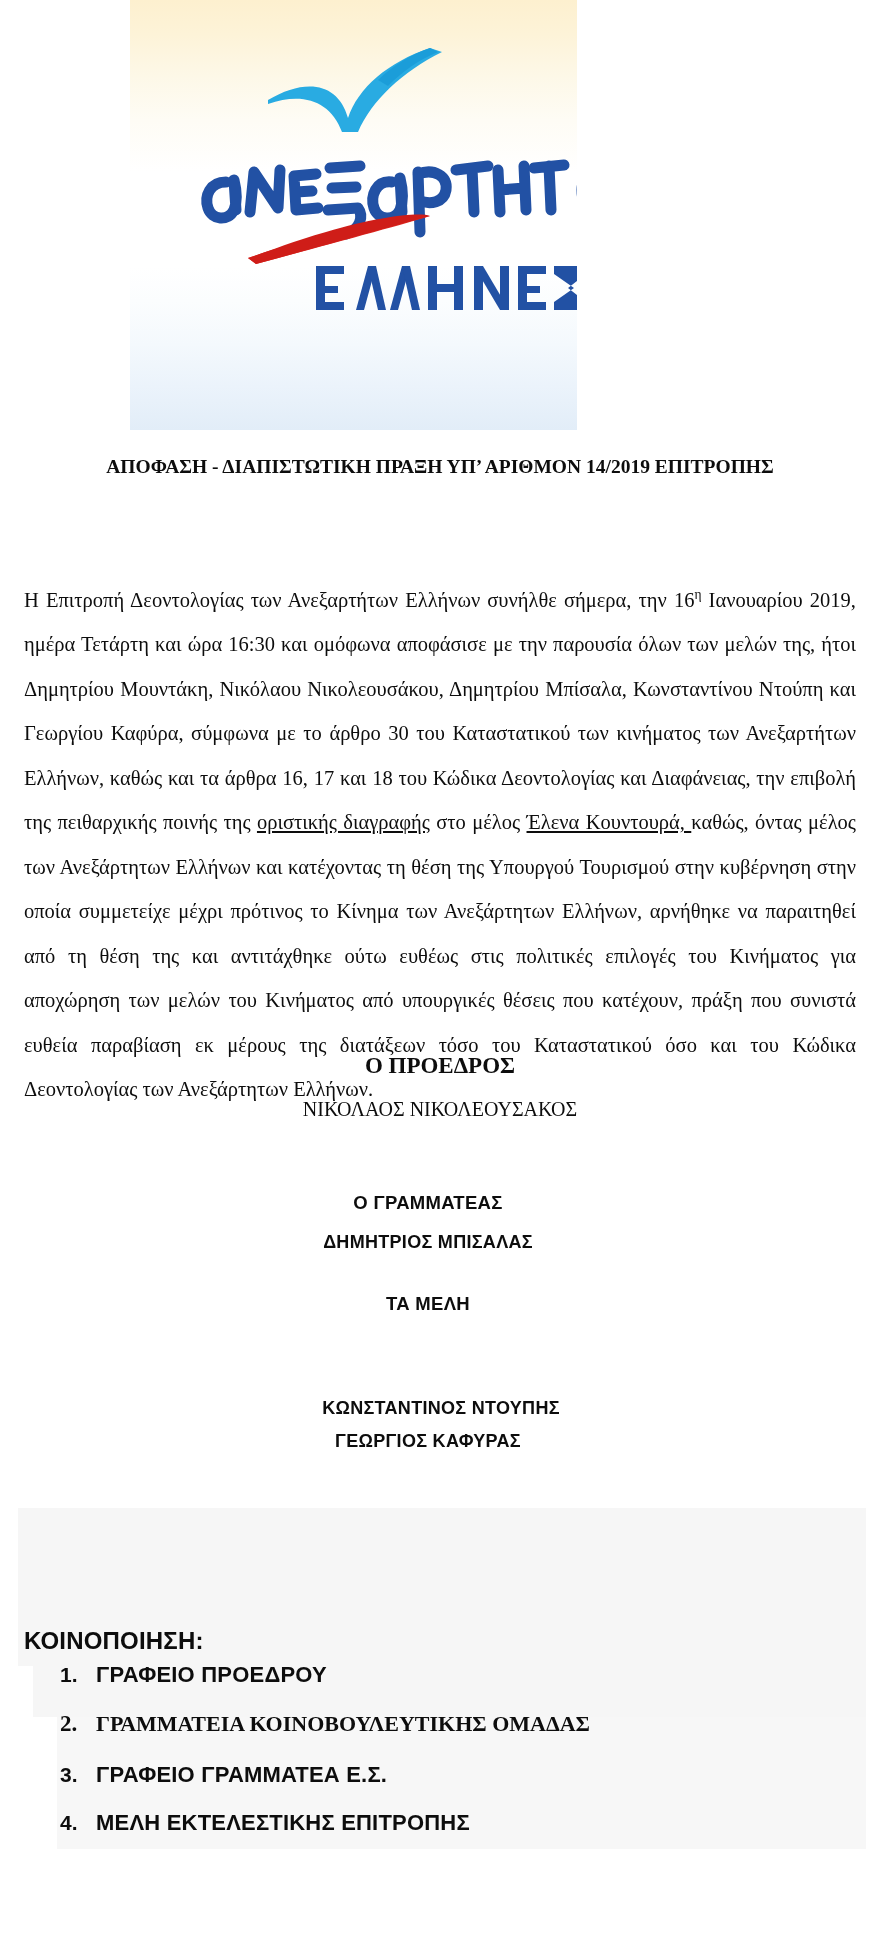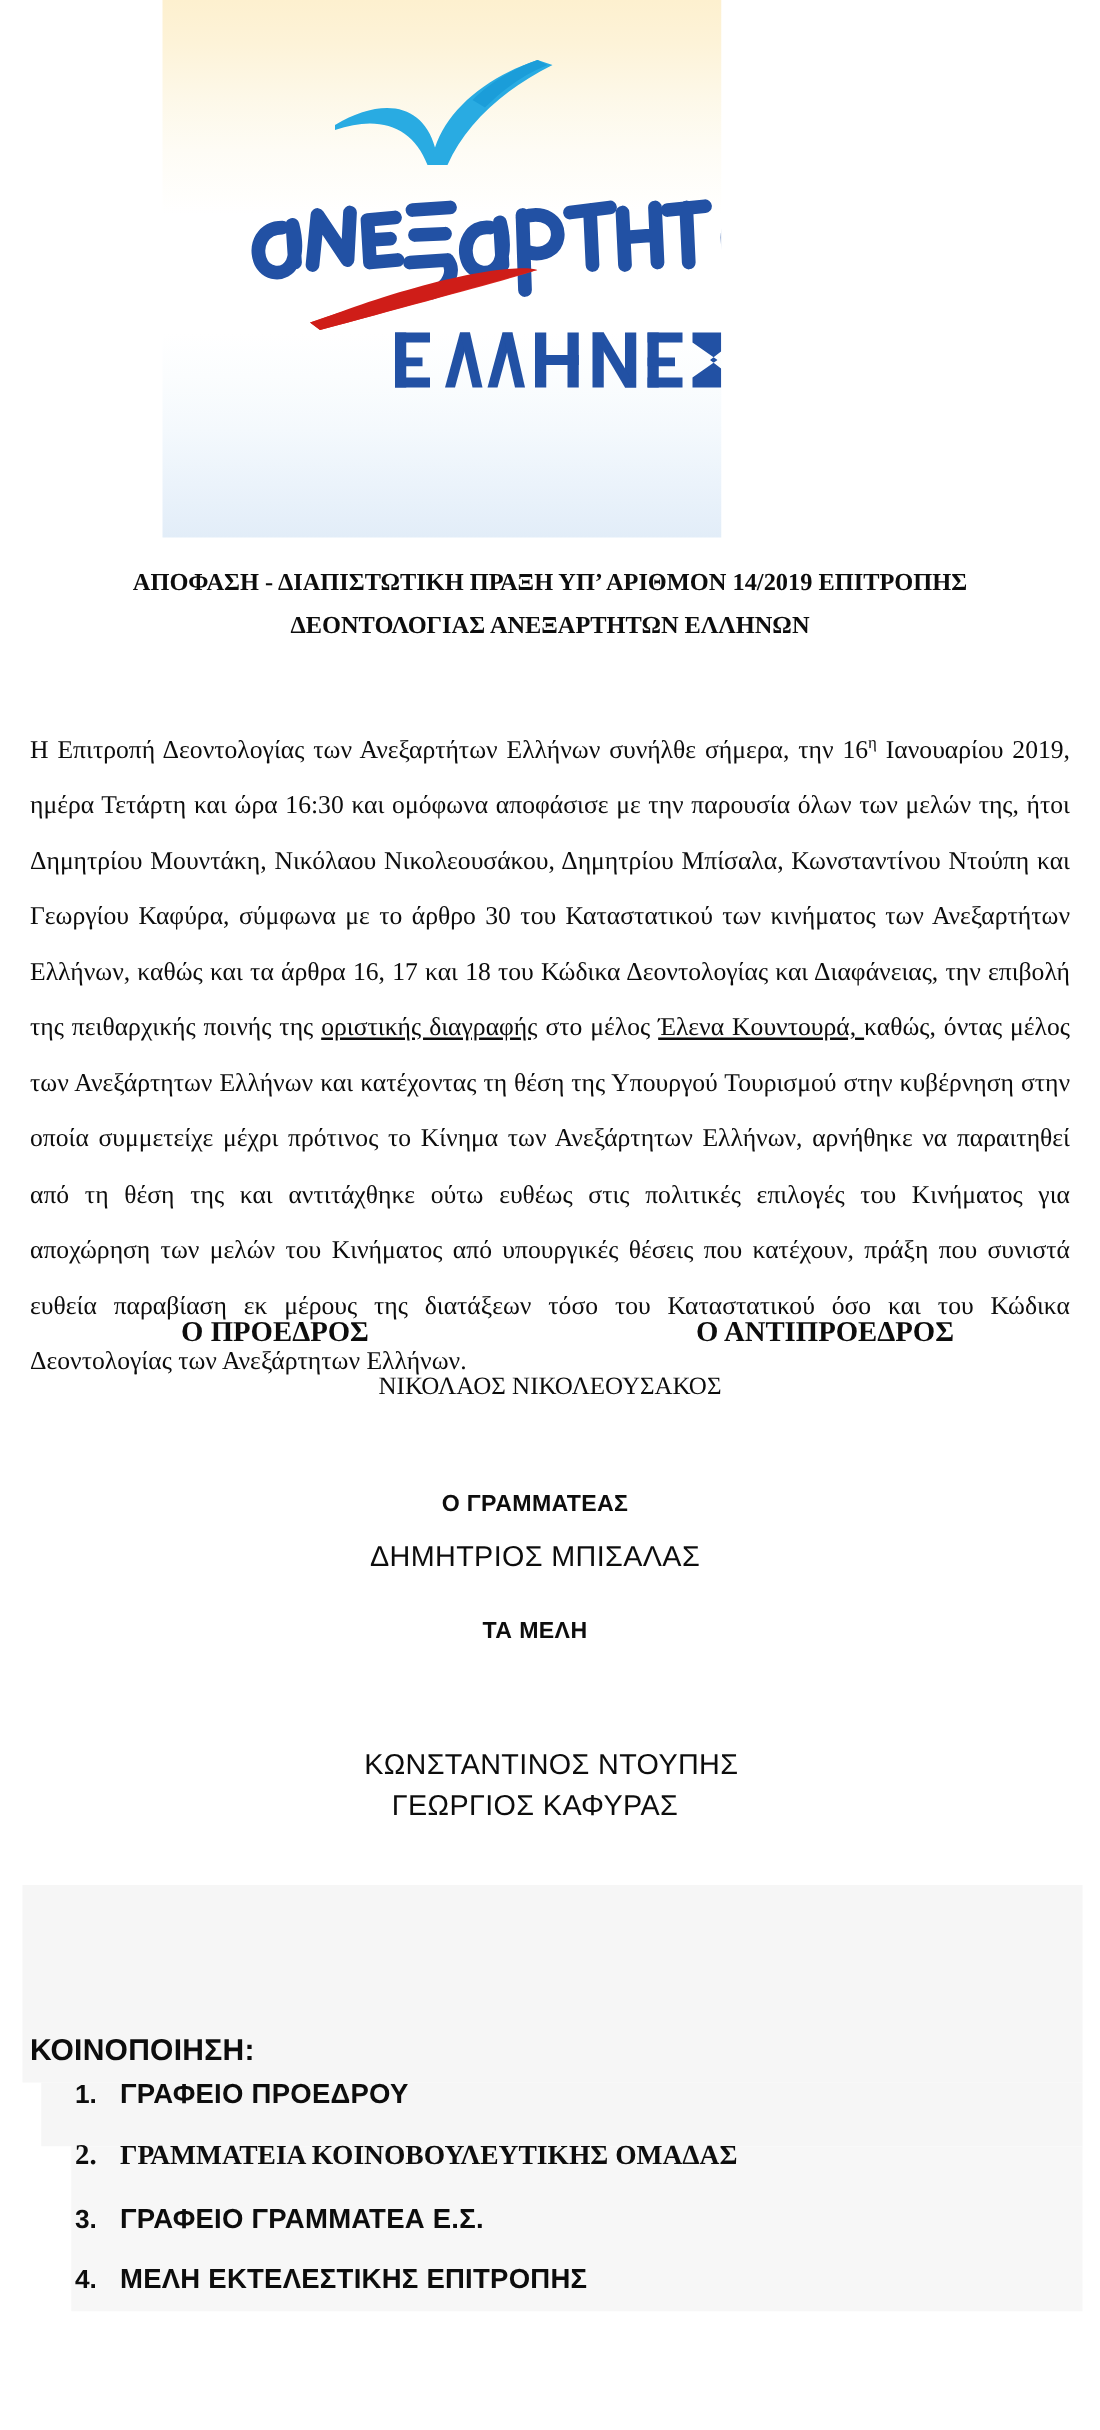--- a/index.html
+++ b/index.html
@@ -107,22 +107,22 @@
     text-align: center;
   }
   .sans-bold {
     font-family: "Liberation Sans", "DejaVu Sans", sans-serif;
     font-weight: bold;
     font-size: 18.5px;
     letter-spacing: 0.3px;
   }
   .sans-reg {
     font-family: "Liberation Sans", "DejaVu Sans", sans-serif;
-    font-weight: normal;
-    font-size: 23px;
+    font-weight: bold;
+    font-size: 18px;
     letter-spacing: 0.3px;
   }
 
   #sec-label     { top: 1192px; }
   #sec-name      { top: 1232px; }
   #members-label { top: 1293px; }
   #member-1      { top: 1398px; padding-left: 13px; }
   #member-2      { top: 1403px; margin-top: 28px; }
 
   
@@ -257,33 +257,29 @@
         <rect x="388" y="266" width="28" height="8"></rect>
       <rect x="388" y="286" width="22" height="7"></rect>
         <rect x="388" y="302" width="28" height="8"></rect>
       <polygon points="424,266 456,266 456,274 438,288 456,302 456,310 424,310 424,302 444,288 424,274"></polygon>
     </g>
   </svg>
 </div>
 
 <div class="doc-title">
   <span class="tline">ΑΠΟΦΑΣΗ - ΔΙΑΠΙΣΤΩΤΙΚΗ ΠΡΑΞΗ ΥΠ’ ΑΡΙΘΜΟΝ 14/2019 ΕΠΙΤΡΟΠΗΣ</span>
-  <span class="tline">ΔΕΟΝΤΟΛΟΓΙΑΣ ΑΝΕΞΑΡΤΗΤΩΝ ΕΛΛΗΝΩΝ</span>
 </div>
 
 <p class="body-text">
   <span>Η Επιτροπή Δεοντολογίας των Ανεξαρτήτων Ελλήνων συνήλθε σήμερα, την 16</span><sup>η</sup><span> Ιανουαρίου 2019, ημέρα Τετάρτη και ώρα 16:30 και ομόφωνα αποφάσισε με την παρουσία όλων των μελών της, ήτοι Δημητρίου Μουντάκη, Νικόλαου Νικολεουσάκου, Δημητρίου Μπίσαλα, Κωνσταντίνου Ντούπη και Γεωργίου Καφύρα, σύμφωνα με το άρθρο 30 του Καταστατικού των κινήματος των Ανεξαρτήτων Ελλήνων, καθώς και τα άρθρα 16, 17 και 18 του Κώδικα Δεοντολογίας και Διαφάνειας, την επιβολή της πειθαρχικής ποινής της </span><span class="u">οριστικής διαγραφής</span><span> στο μέλος </span><span class="u">Έλενα Κουντουρά, </span><span>καθώς, όντας μέλος των Ανεξάρτητων Ελλήνων και κατέχοντας τη θέση της  Υπουργού Τουρισμού στην κυβέρνηση στην οποία συμμετείχε μέχρι πρότινος το Κίνημα των Ανεξάρτητων Ελλήνων, αρνήθηκε να παραιτηθεί από τη θέση της και αντιτάχθηκε ούτω ευθέως στις πολιτικές επιλογές του Κινήματος για αποχώρηση των μελών του Κινήματος από υπουργικές θέσεις που κατέχουν, πράξη που συνιστά ευθεία παραβίαση εκ μέρους της διατάξεων τόσο του Καταστατικού όσο και του Κώδικα Δεοντολογίας των Ανεξάρτητων Ελλήνων.</span>
 </p>
 
 <div class="sig-row" id="sig-row-titles">
   <div class="sig-col">
     <span class="sig-title-serif">Ο ΠΡΟΕΔΡΟΣ</span>
-  </div>
-  <div class="sig-col">
-    <span class="sig-title-serif">Ο ΑΝΤΙΠΡΟΕΔΡΟΣ</span>
   </div>
 </div>
 
 <div class="sig-row" id="sig-row-names">
   <div class="sig-col">
     <span class="sig-name-serif">ΝΙΚΟΛΑΟΣ ΝΙΚΟΛΕΟΥΣΑΚΟΣ</span>
   </div>
 </div>
 
 <div class="sig-center sans-bold" id="sec-label">Ο ΓΡΑΜΜΑΤΕΑΣ</div>

